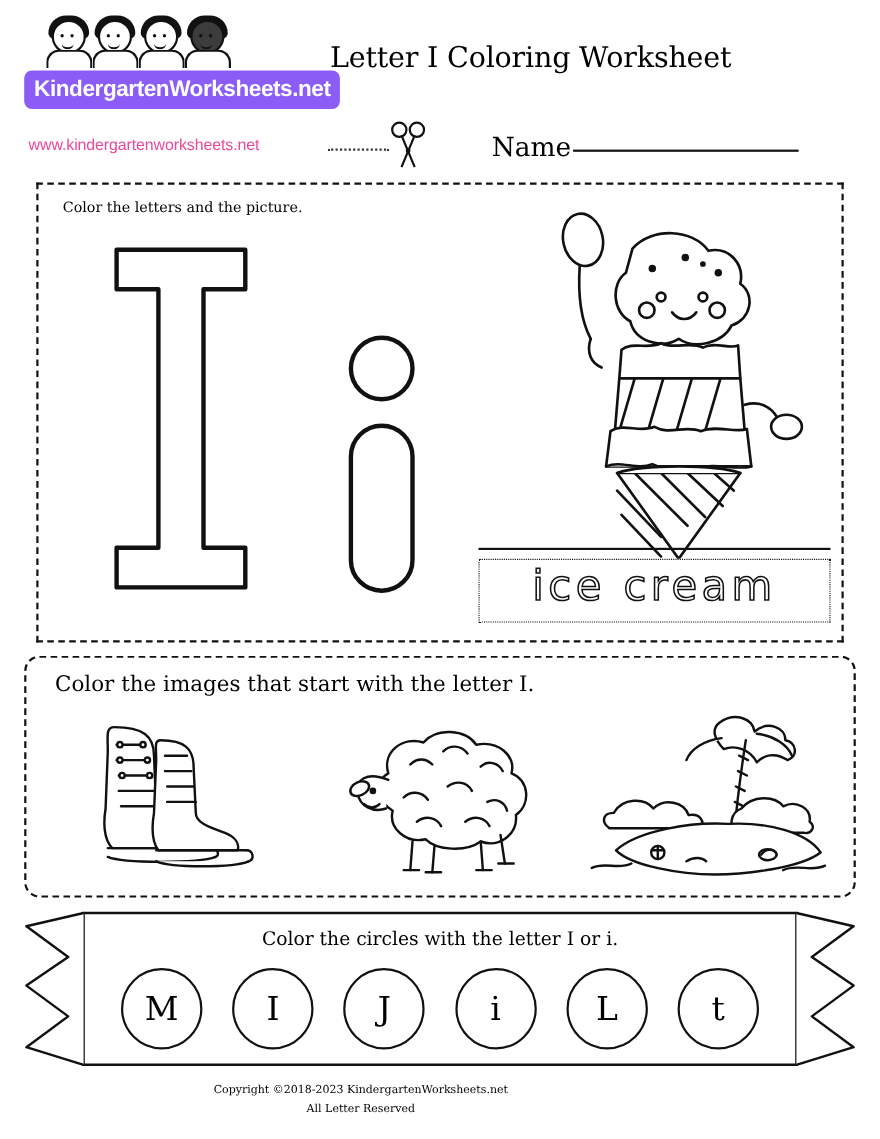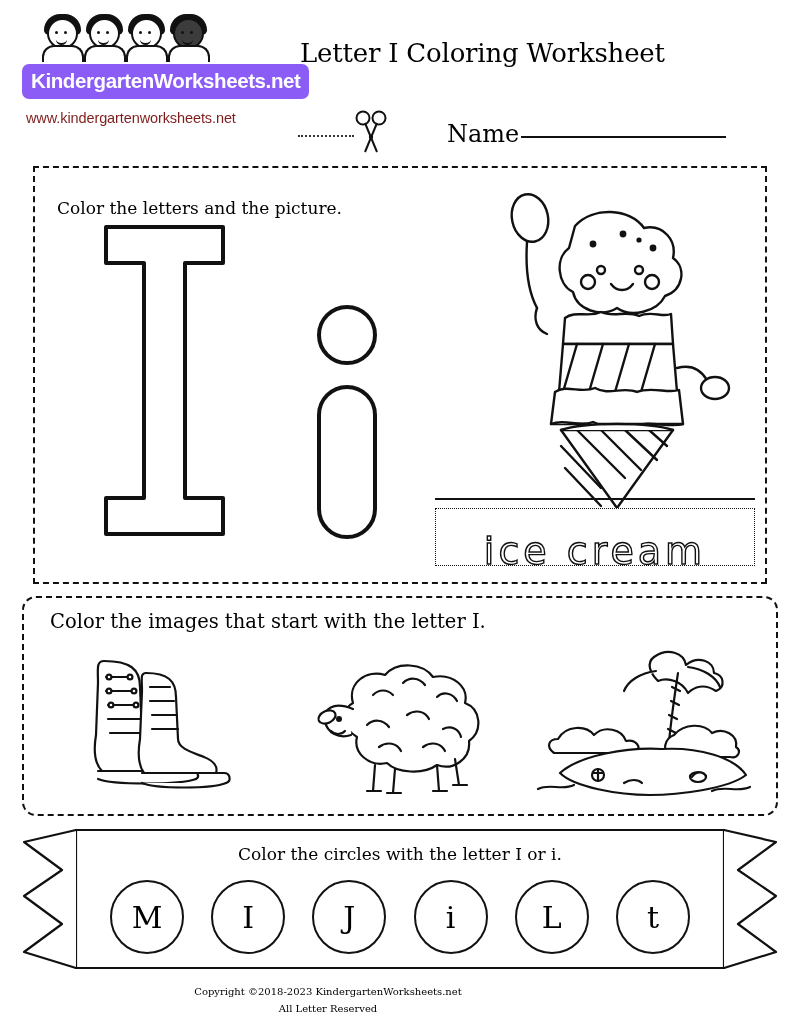--- a/index.html
+++ b/index.html
@@ -109,23 +109,23 @@
   .logo-name span {
     color: #ffffff;
     font-size: 20.5px;
     font-weight: bold;
     letter-spacing: -0.4px;
     white-space: nowrap;
   }
   .site-url {
     position: absolute;
     left: 26px;
-    top: 110px;
+    top: 124px;
     font-size: 14.5px;
-    color: #7f1d1d;
+    color: #ec4899;
     letter-spacing: -0.1px;
   }
   .worksheet-title {
     position: absolute;
     left: 300px;
     top: 38px;
     font-size: 26px;
     font-weight: normal;
     font-family: "DejaVu Serif", serif;
     letter-spacing: -0.2px;
@@ -170,23 +170,22 @@
     top: 166px;
     width: 734px;
     height: 418px;
     border: 2px dashed #111;
     box-sizing: border-box;
   }
   .s1-instruction {
     position: absolute;
     left: 22px;
     top: 14px;
-    font-size: 17px;
-    font-family: "DejaVu Serif", serif;
-    margin-top: 16px;
+    font-size: 13px;
+    font-family: "DejaVu Serif", serif;
   }
   .letter-big {
     position: absolute;
     left: 57px;
     top: 45px;
     width: 145px;
     height: 335px;
   }
   .letter-small {
     position: absolute;
@@ -214,21 +213,21 @@
     left: 400px;
     top: 340px;
     width: 320px;
     height: 58px;
     border: 1.6px dotted #111;
     box-sizing: border-box;
   }
   .word-traced {
     position: absolute;
     left: 400px;
-    top: 361px;
+    top: 342px;
     width: 320px;
     text-align: center;
     font-size: 38px;
     font-family: "DejaVu Sans", sans-serif;
     letter-spacing: 4px;
     color: #ffffff;
     -webkit-text-stroke: 1.4px #111;
     text-shadow: none;
   }
 

